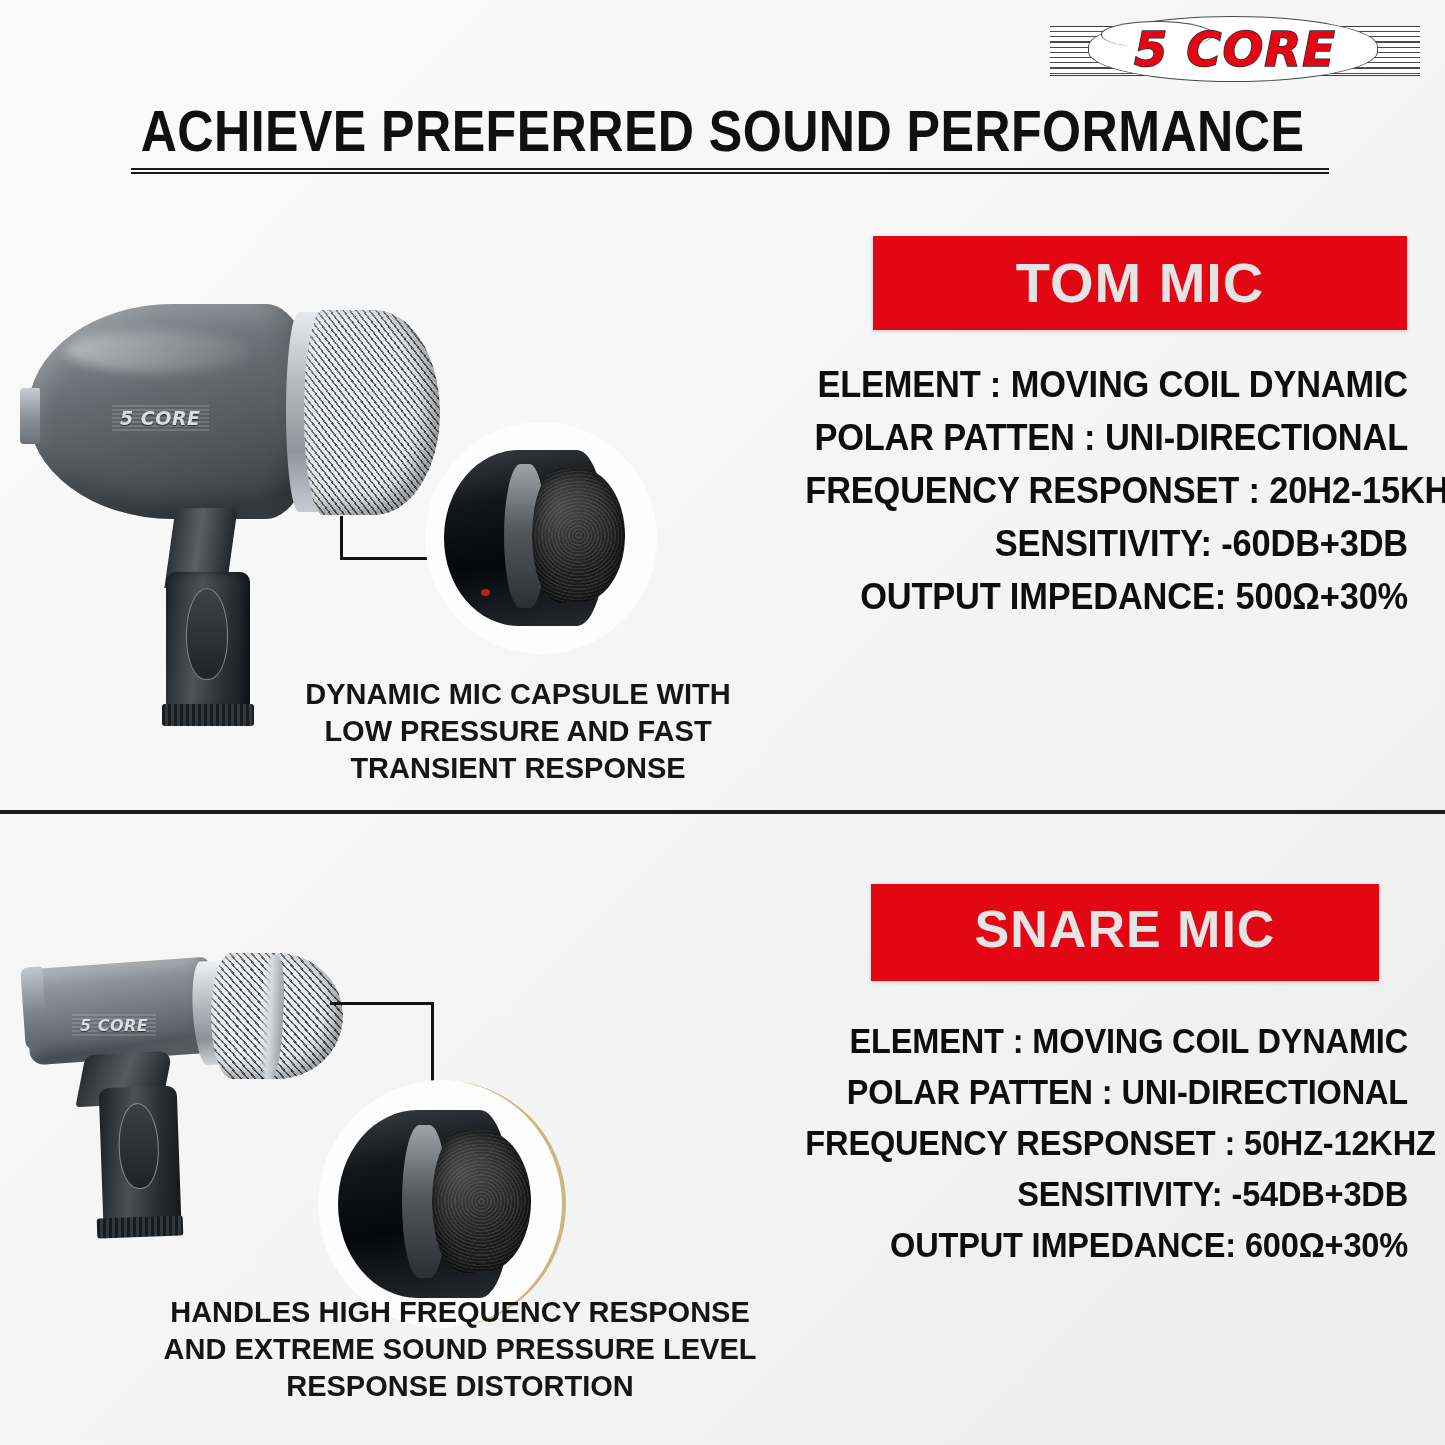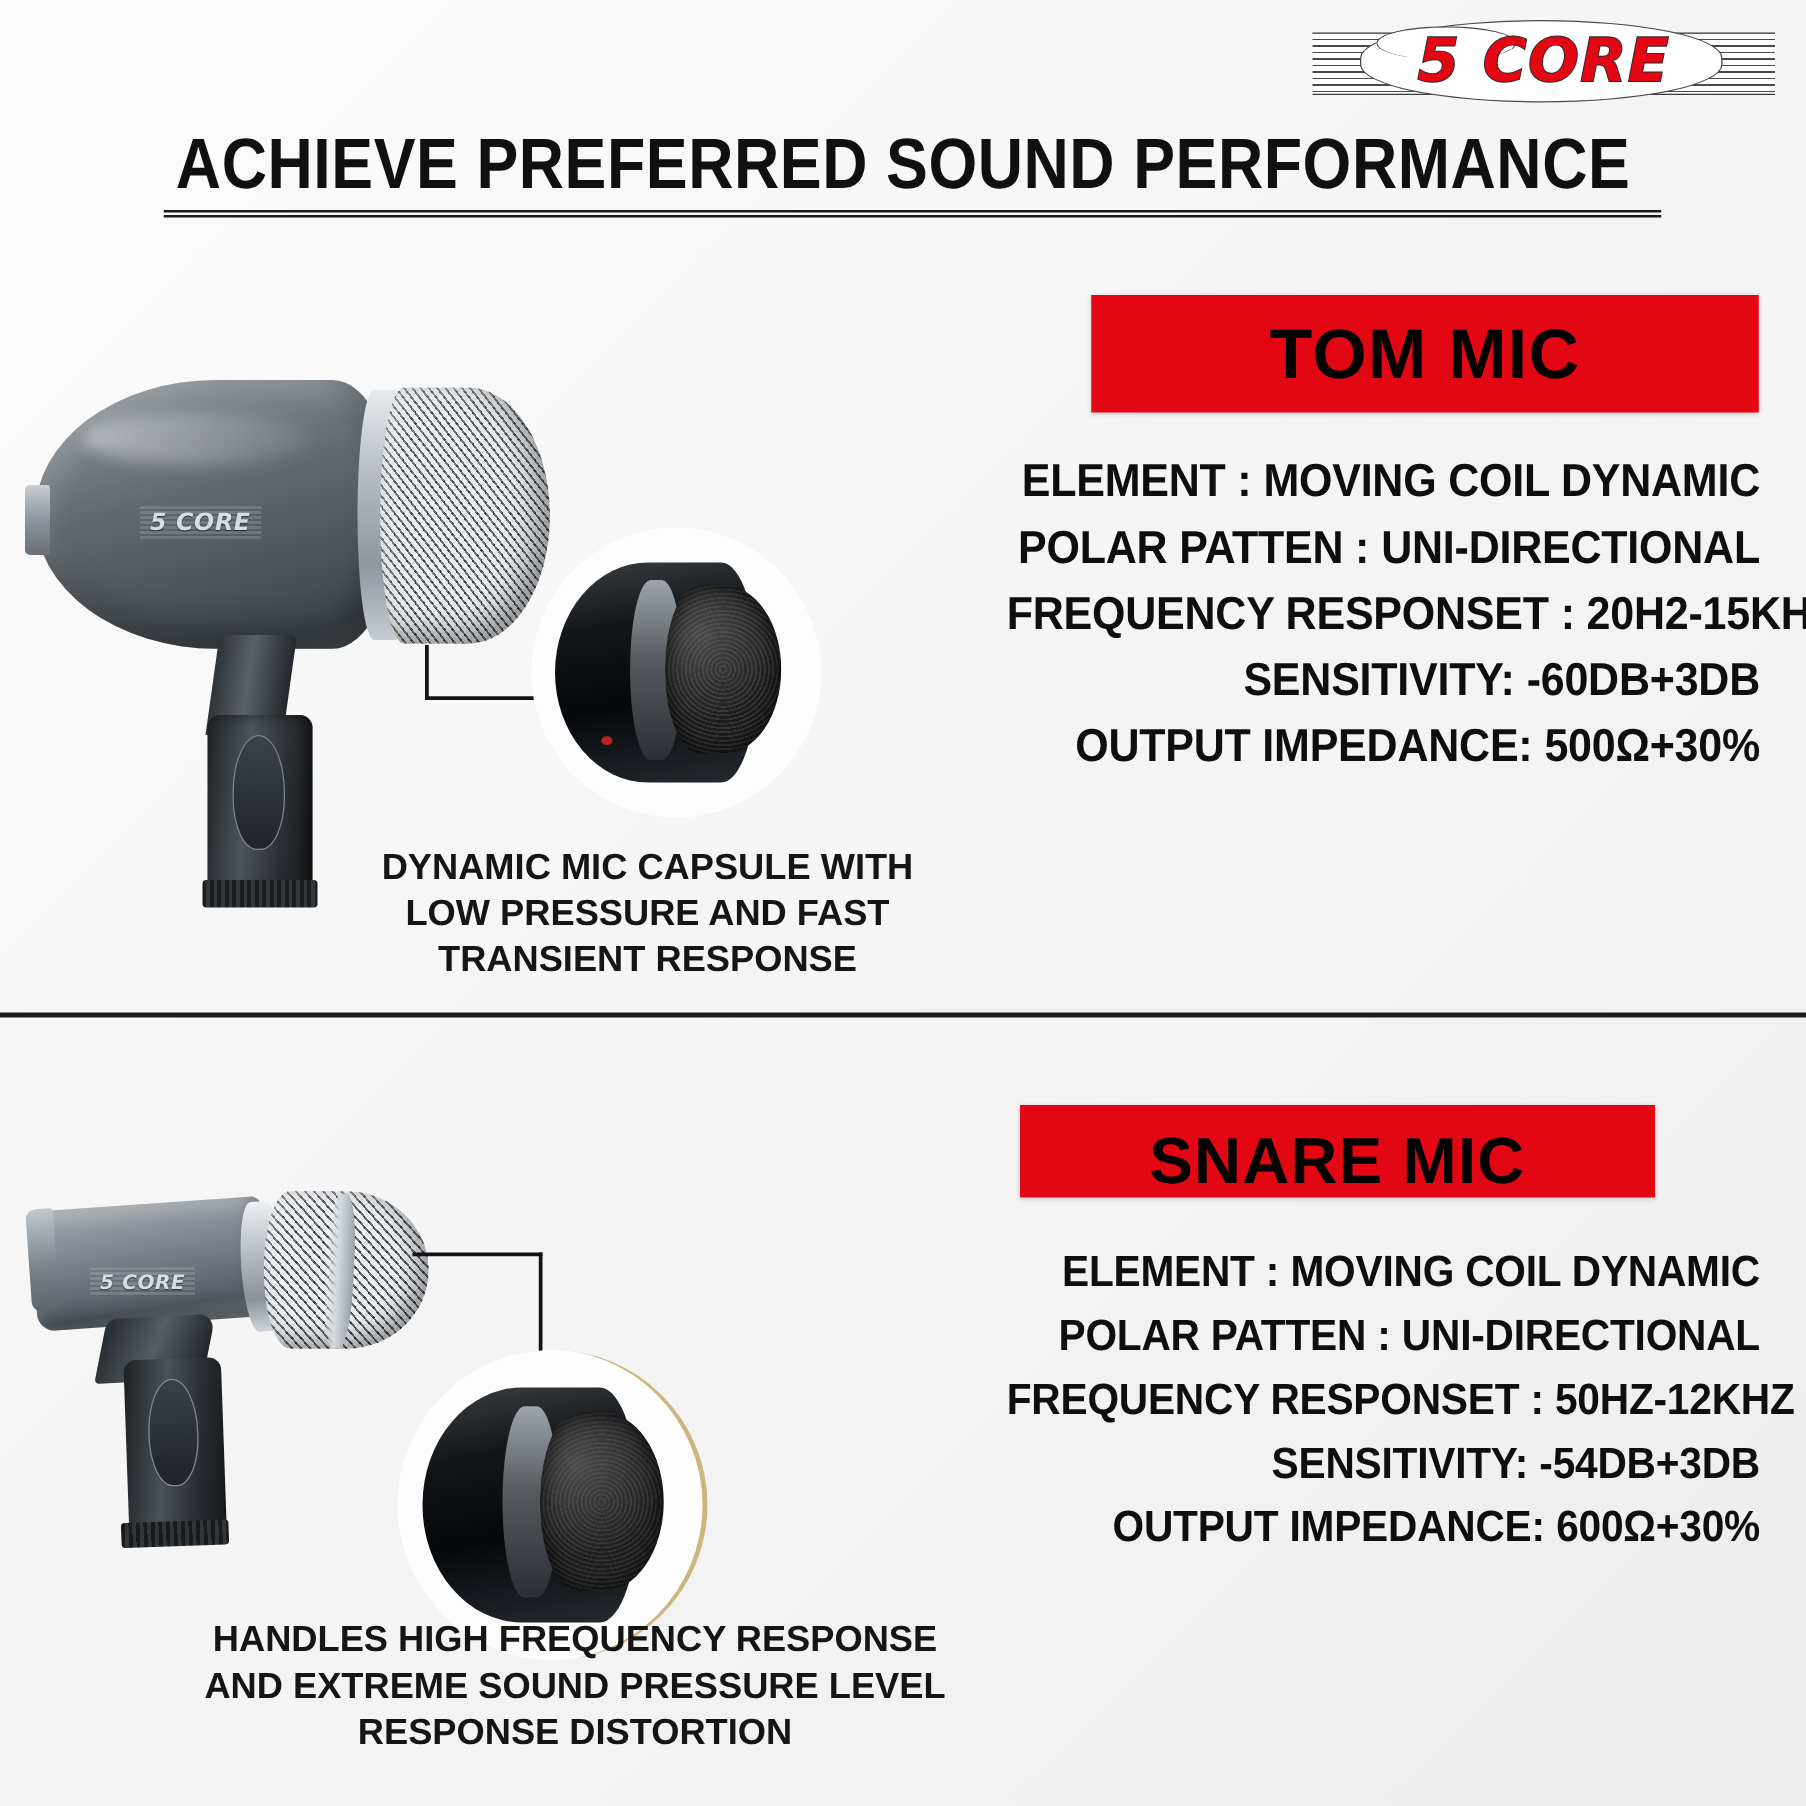--- a/index.html
+++ b/index.html
@@ -113,39 +113,39 @@
     background: #1c1c1c;
   }
 
   
   .spec-panel { position: absolute; }
   .spec-panel.tom   { top: 236px; left: 760px; width: 660px; }
   .spec-panel.snare { top: 884px; left: 760px; width: 660px; }
 
   .mic-banner {
     background: #E30613;
-    color: #000000;
+    color: #e5e5e5;
     font-family: "Liberation Sans Narrow", "Liberation Sans", sans-serif;
     font-weight: bold;
     text-align: center;
     white-space: nowrap;
     box-shadow: 0 1px 4px rgba(0,0,0,0.18);
   }
   .tom .mic-banner {
     margin-left: 113px;
     width: 534px;
     height: 94px;
     line-height: 94px;
     font-size: 56px;
     letter-spacing: 1px;
   }
   .snare .mic-banner {
-    margin-left: 56px;
+    margin-left: 111px;
     width: 508px;
-    height: 74px;
+    height: 97px;
     line-height: 91px;
     font-size: 52px;
     letter-spacing: 1px;
   }
 
   .spec-list {
     margin-top: 28px;
     text-align: right;
     padding-right: 12px;
   }

